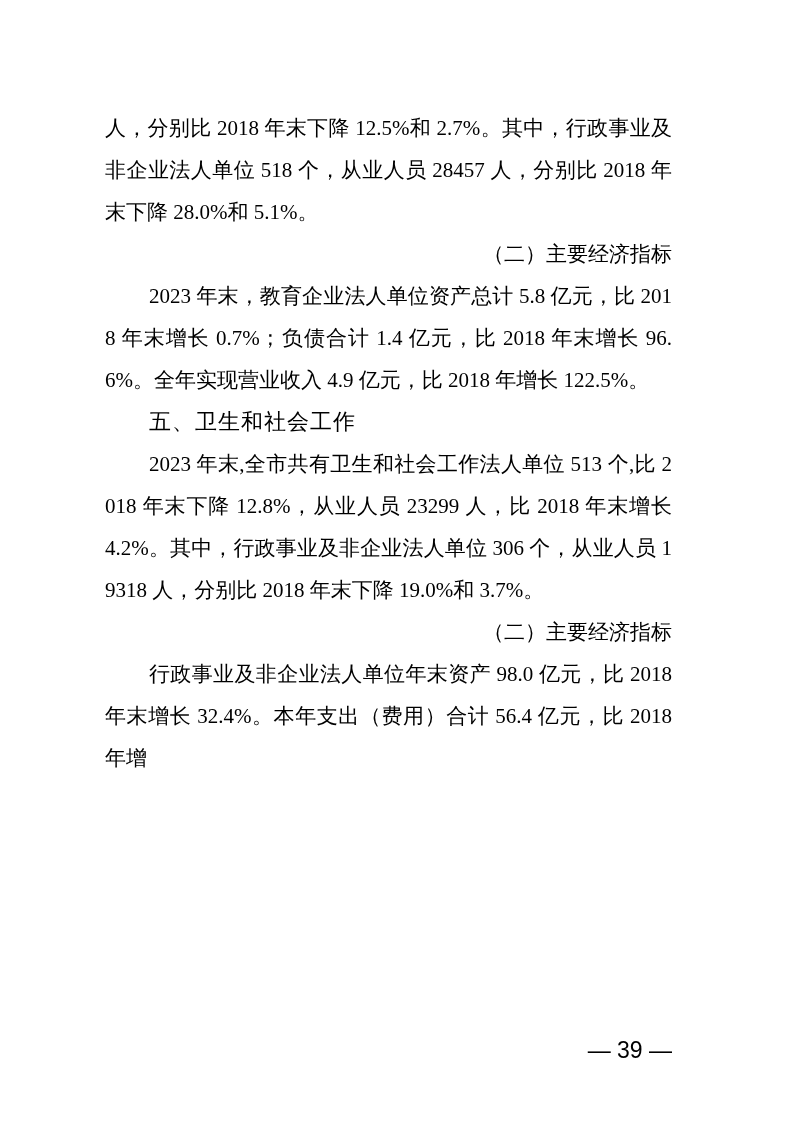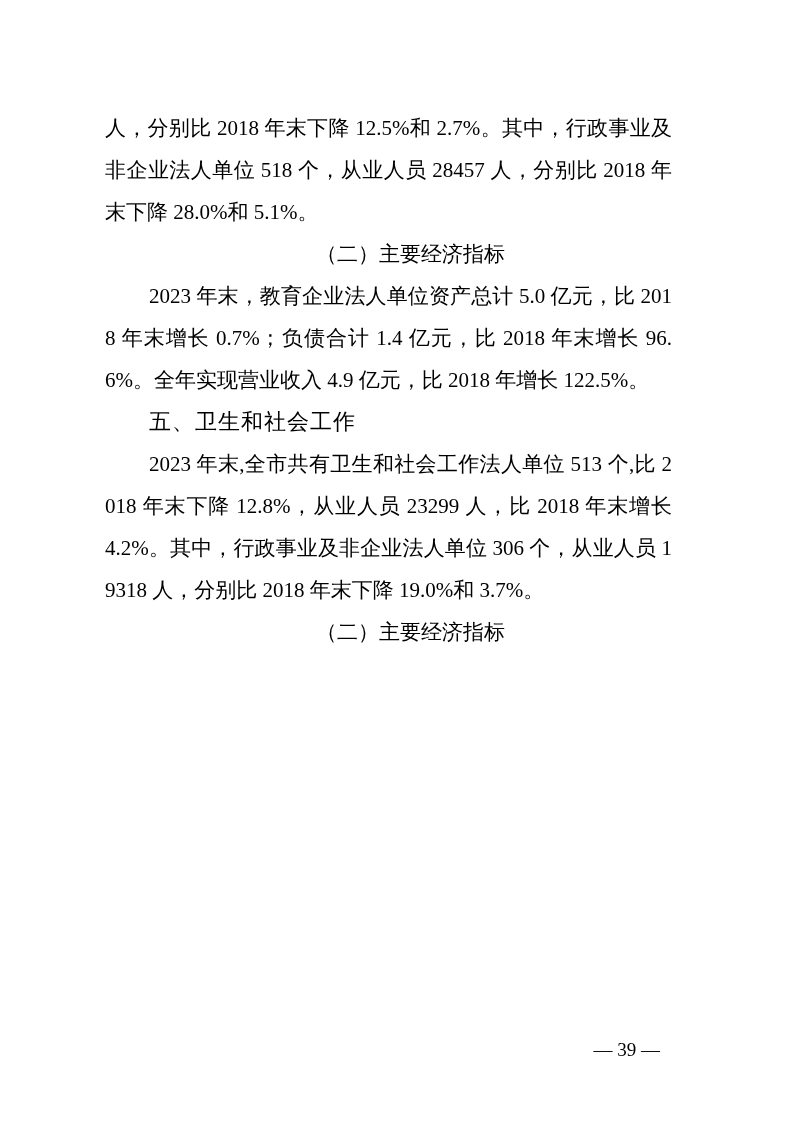--- a/index.html
+++ b/index.html
@@ -31,49 +31,50 @@
     word-break: break-all;
   }
   p.para-indent {
     text-indent: 44px;
   }
   p.para-cont {
     text-indent: 0;
   }
   p.subheading {
     text-indent: 44px;
-    text-align: center;
+    text-align: right;
     font-size: 21px;
   }
   p.section-heading {
     text-indent: 44px;
     text-align: left;
     font-family: "Liberation Sans", "DejaVu Sans", sans-serif;
     font-weight: normal;
     font-size: 22px;
     letter-spacing: 1px;
   }
   .page-footer {
     position: absolute;
     top: 1036px;
-    right: 116px;
-    font-size: 19px;
+    right: 104px;
+    font-size: 23px;
     line-height: 28px;
-    font-family: Liberation Serif, serif;
+    font-family: Liberation Sans, sans-serif;
     color: #000000;
   }
 </style>
 </head>
 <body>
 
 <div class="page">
   <div class="doc-body">
     <p class="para-cont">人，分别比 2018 年末下降 12.5%和 2.7%。其中，行政事业及非企业法人单位 518 个，从业人员 28457 人，分别比 2018 年末下降 28.0%和 5.1%。</p>
     <p class="subheading">（二）主要经济指标</p>
-    <p class="para-indent">2023 年末，教育企业法人单位资产总计 5.0 亿元，比 2018 年末增长 0.7%；负债合计 1.4 亿元，比 2018 年末增长 96.6%。全年实现营业收入 4.9 亿元，比 2018 年增长 122.5%。</p>
+    <p class="para-indent">2023 年末，教育企业法人单位资产总计 5.8 亿元，比 2018 年末增长 0.7%；负债合计 1.4 亿元，比 2018 年末增长 96.6%。全年实现营业收入 4.9 亿元，比 2018 年增长 122.5%。</p>
     <p class="section-heading">五、卫生和社会工作</p>
     <p class="para-indent">2023 年末,全市共有卫生和社会工作法人单位 513 个,比 2018 年末下降 12.8%，从业人员 23299 人，比 2018 年末增长 4.2%。其中，行政事业及非企业法人单位 306 个，从业人员 19318 人，分别比 2018 年末下降 19.0%和 3.7%。</p>
     <p class="subheading">（二）主要经济指标</p>
+    <p class="para-indent">行政事业及非企业法人单位年末资产 98.0 亿元，比 2018 年末增长 32.4%。本年支出（费用）合计 56.4 亿元，比 2018 年增</p>
   </div>
   <div class="page-footer">
     <span>— 39 —</span>
   </div>
 </div>
 
 </body></html>

